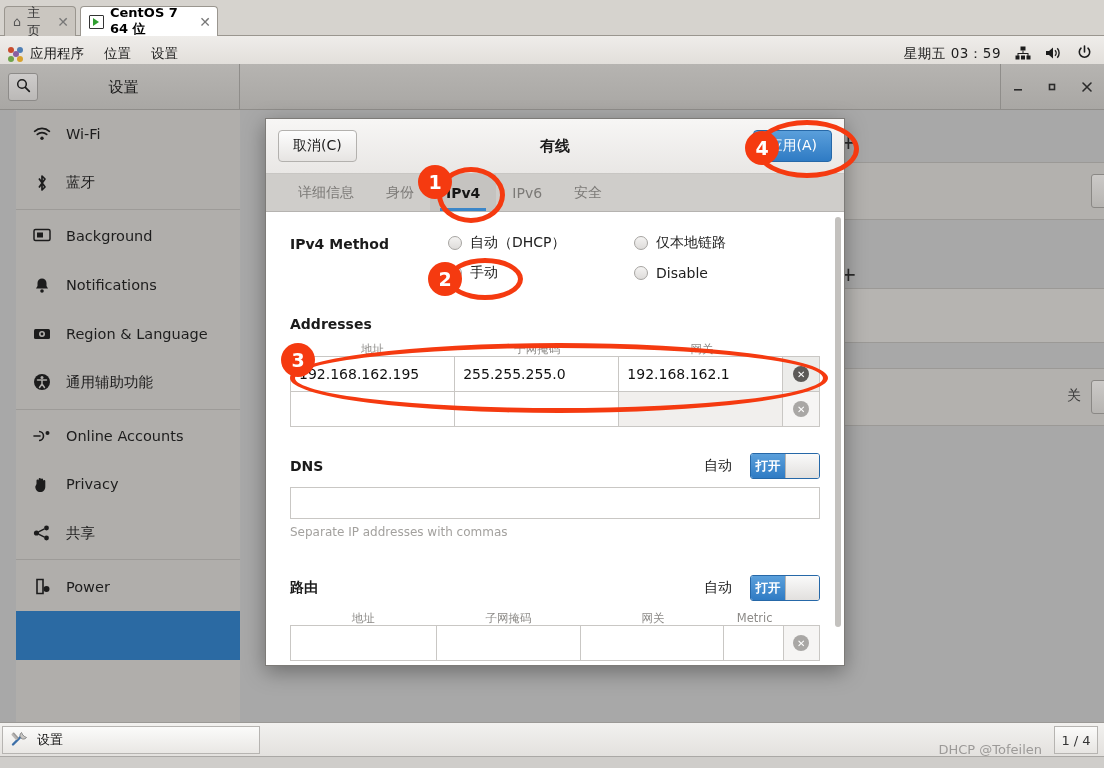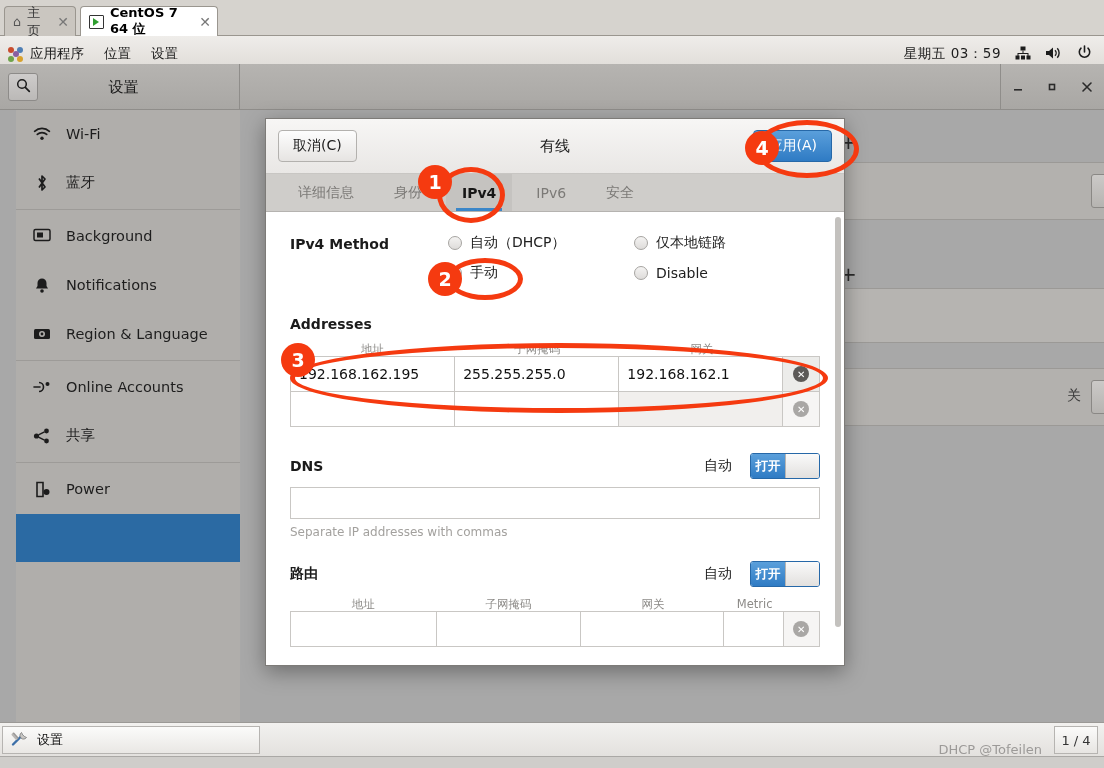--- a/index.html
+++ b/index.html
@@ -145,29 +145,29 @@
   .dlg-head {
     height: 55px; background: linear-gradient(180deg,#f7f6f5 0%,#e9e7e5 100%);
     border-bottom: 1px solid #c8c6c3;
     display:flex; align-items:center; padding: 0 12px; gap: 48px;
   }
   .btn-cancel {
     padding: 6px 14px; font-size: 14px; color:#1a1a1a;
     background: linear-gradient(180deg,#fdfdfd,#e6e4e2);
     border:1px solid #b3b1ae; border-radius:4px;
   }
-  .dlg-title { flex:1; text-align:center; font-size:15px; font-weight:normal; color:#1b1b1b; }
+  .dlg-title { flex:1; text-align:center; font-size:15px; font-weight:bold; color:#1b1b1b; }
   .btn-apply {
     padding: 6px 14px; font-size:14px; color:#fff;
     background: linear-gradient(180deg,#5a9fdb,#2f7bc4);
     border:1px solid #2668a8; border-radius:4px;
   }
   .dlg-tabs {
     height: 38px; background:#cfcdca; border-bottom:1px solid #b5b3b0;
-    display:flex; align-items:stretch; padding-left: 16px; gap: 8px;
+    display:flex; align-items:stretch; padding-left: 16px; gap: 0;
   }
   .dtab {
     padding: 0 16px; display:flex; align-items:center;
     font-size:14px; color:#7c7a77; position:relative;
   }
   .dtab.active { color:#161616; font-weight:bold; background:#c5c3c0; }
   .dtab.active::after {
     content:""; position:absolute; left:10px; right:10px; bottom:0; height:3px; background:#3b86c8;
   }
   .dlg-body {
@@ -404,30 +404,48 @@
       <div class="side-item">
         <span class="side-ic">
           <svg width="18" height="14" viewBox="0 0 18 14">
               <rect x="1" y="2" width="16" height="10" rx="1.5" fill="#1c1c1c"></rect>
               <circle cx="9" cy="7" r="3" fill="#b0aeab"></circle>
               <circle cx="9" cy="7" r="1.4" fill="#1c1c1c"></circle>
             </svg>
         </span>
         <span>Region &amp; Language</span>
       </div>
+      <div class="side-item">
+        <span class="side-ic">
+          <svg width="18" height="18" viewBox="0 0 18 18">
+              <circle cx="9" cy="9" r="8" fill="#1c1c1c"></circle>
+              <circle cx="9" cy="4.6" r="1.5" fill="#b0aeab"></circle>
+              <path d="M4.5 7h9M9 7v4M9 11l-2.5 3.5M9 11l2.5 3.5" stroke="#b0aeab" stroke-width="1.5" stroke-linecap="round"></path>
+            </svg>
+        </span>
+        <span>通用辅助功能</span>
+      </div>
       <div class="side-sep"></div>
       <div class="side-item">
         <span class="side-ic">
           <svg width="19" height="14" viewBox="0 0 19 14">
               <path d="M1 7h6" stroke="#1c1c1c" stroke-width="1.6" stroke-linecap="round"></path>
               <path d="M6 2.5a4.5 4.5 0 010 9" stroke="#1c1c1c" stroke-width="1.6" fill="none"></path>
               <circle cx="14.5" cy="4" r="2" fill="#1c1c1c"></circle>
             </svg>
         </span>
         <span>Online Accounts</span>
+      </div>
+      <div class="side-item">
+        <span class="side-ic">
+          <svg width="16" height="17" viewBox="0 0 16 17">
+              <path d="M2.5 8V4.6a1.1 1.1 0 012.2 0V8V3.1a1.1 1.1 0 012.2 0V8V3.6a1.1 1.1 0 012.2 0V8V5a1.1 1.1 0 012.2 0v5.5c0 3.5-2 5.5-5 5.5s-5-2-5-5.5z" fill="#1c1c1c"></path>
+            </svg>
+        </span>
+        <span>Privacy</span>
       </div>
       <div class="side-item">
         <span class="side-ic">
           <svg width="18" height="16" viewBox="0 0 18 16">
               <circle cx="13.5" cy="3" r="2.4" fill="#1c1c1c"></circle>
               <circle cx="13.5" cy="13" r="2.4" fill="#1c1c1c"></circle>
               <circle cx="3.5" cy="8" r="2.6" fill="#1c1c1c"></circle>
               <path d="M5.5 6.8L11.5 3.8M5.5 9.2l6 3" stroke="#1c1c1c" stroke-width="1.5"></path>
             </svg>
         </span>
@@ -556,21 +574,21 @@
           <span class="auto-label">自动</span>
           <span class="switch">
             <span class="switch-on">打开</span>
             <span class="switch-knob"></span>
           </span>
         </div>
       </div>
       <div class="dns-input"></div>
       <div class="hint">Separate IP addresses with commas</div>
 
-      <div style="display:flex; align-items:center; margin-top:22px;">
+      <div style="display:flex; align-items:center; margin-top:36px;">
         <div class="sec-title">路由</div>
         <div class="toggle-wrap" style="margin-left:auto;">
           <span class="auto-label">自动</span>
           <span class="switch">
             <span class="switch-on">打开</span>
             <span class="switch-knob"></span>
           </span>
         </div>
       </div>
 

